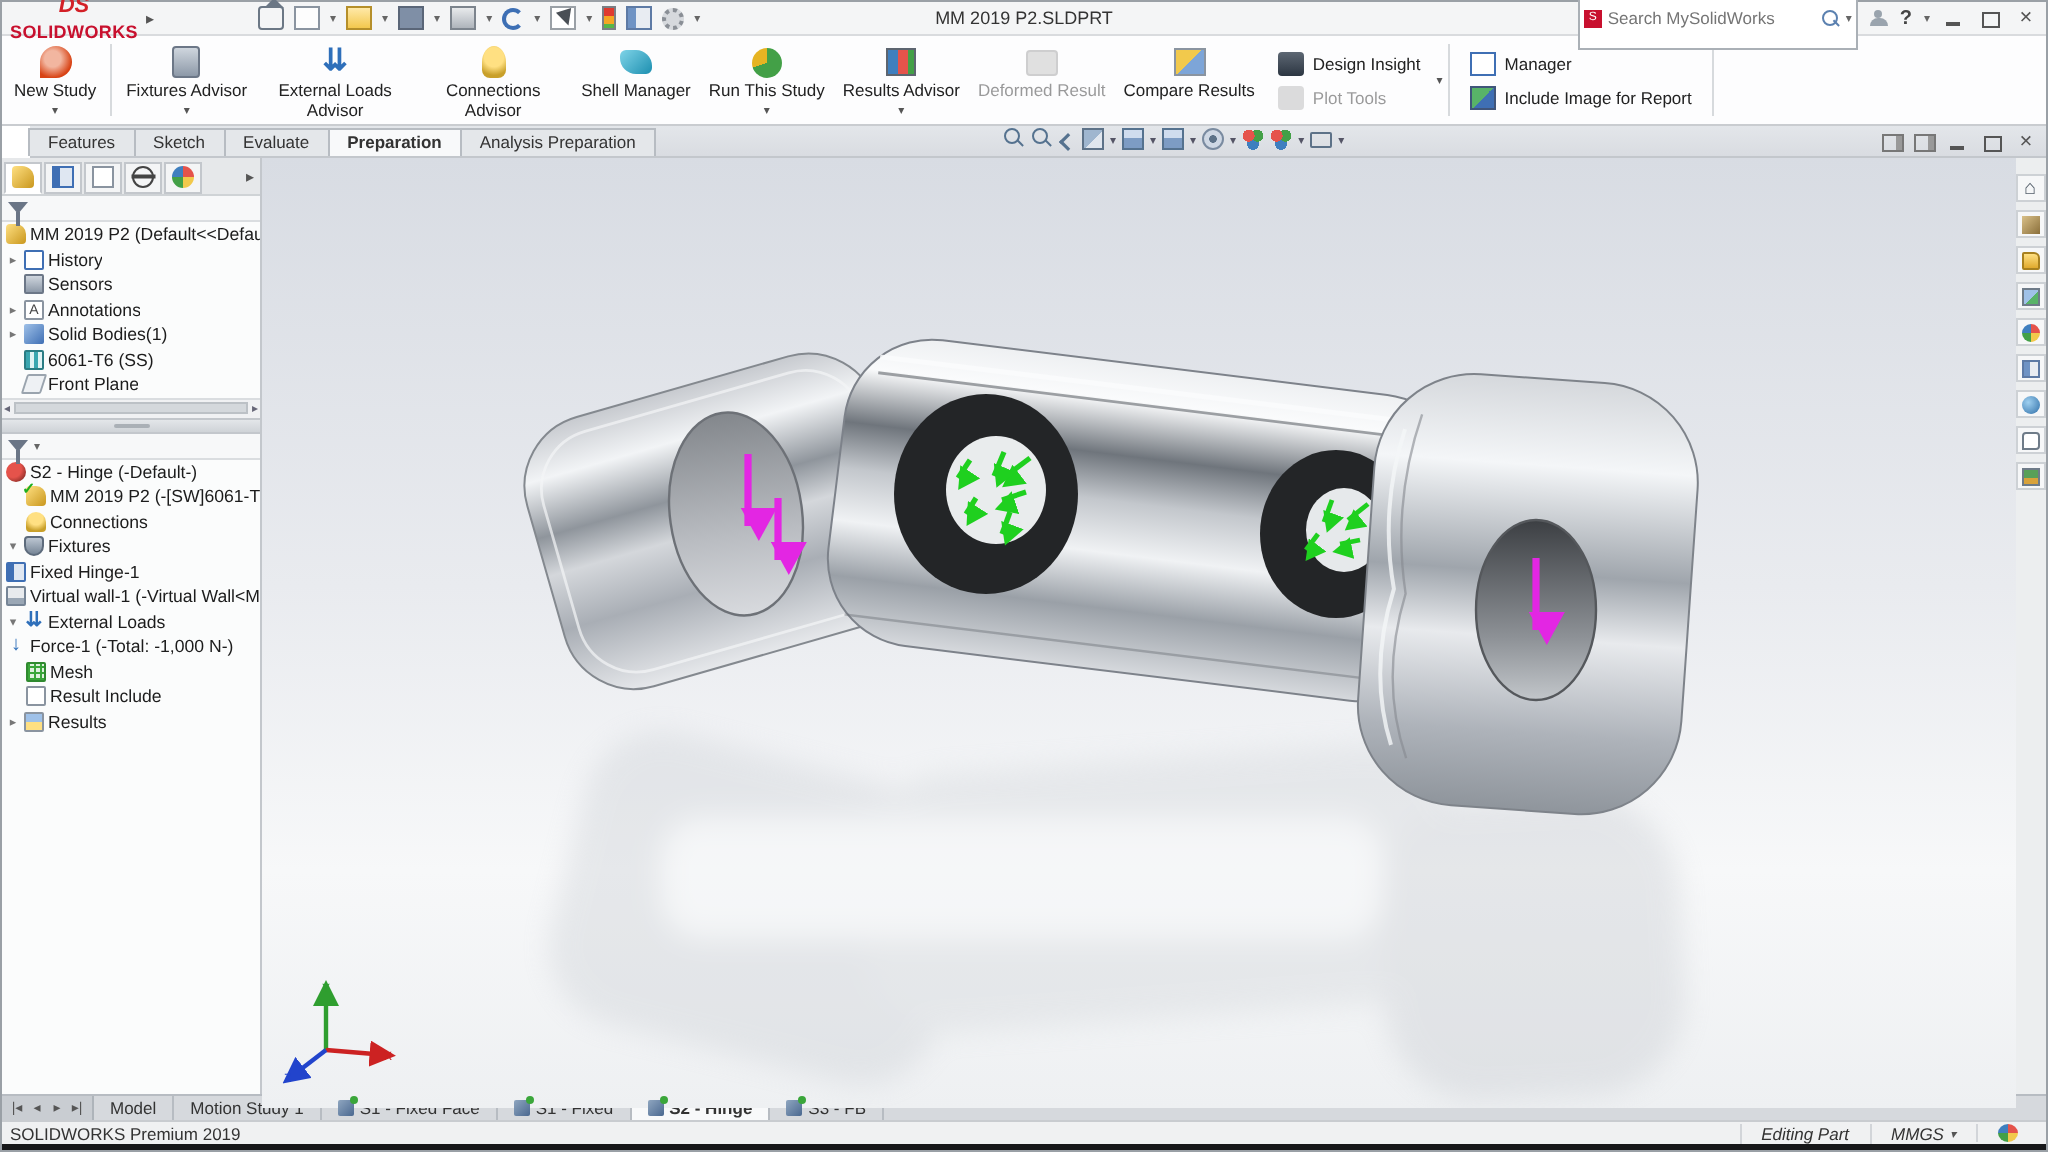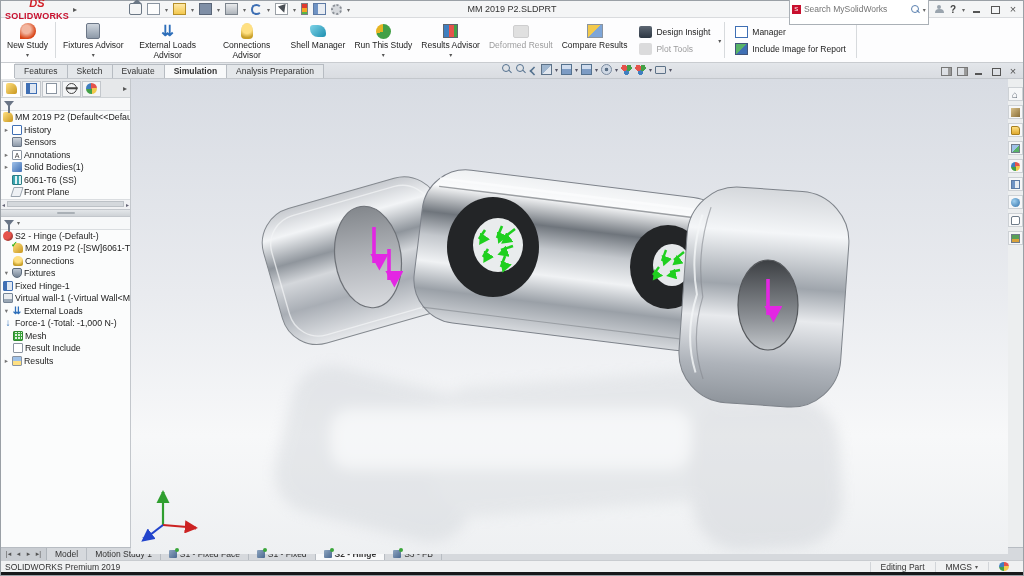--- a/index.html
+++ b/index.html
@@ -165,21 +165,21 @@
   .bottombar { height:13px; background:#d6d9dd; border-top:1px solid #b7bcc2; display:flex; align-items:stretch; font-size:8.5px; flex:0 0 auto; }
   .navbtns { display:flex; align-items:center; gap:1px; background:#c9cdd2; padding:0 3px; border-right:1px solid #aeb4ba; }
   .navbtn { font-size:7px; color:#555; width:9px; text-align:center; }
   .btab { display:flex; align-items:center; gap:3px; padding:0 8px; border-right:1px solid #b7bcc2; color:#333; background:#d6d9dd; }
   .btab.active { background:#f8f9fa; font-weight:bold; }
   .btab .stud-ic { width:8px; height:8px; background:linear-gradient(135deg,#8fa6c0,#4a6890); border-radius:1px; position:relative; }
   .btab .stud-ic:after { content:""; position:absolute; right:-2px; top:-2px; width:4px; height:4px; background:#3aa63a; border-radius:50%; }
 
   
   .statusbar { height:12px; background:#f0f1f2; border-top:1px solid #c9ccd0; display:flex; align-items:center; font-size:8.5px; color:#333; padding:0 4px; flex:0 0 auto; }
-  .sb-right { margin-left:auto; display:flex; align-items:center; gap:0; }
+  .sb-right { margin-left:auto; display:flex; align-items:center; gap:0;font-style:italic; }
   .sb-cell { padding:0 10px; border-left:1px solid #d2d5d9; display:flex; align-items:center; gap:3px; }
   .sb-caret { font-size:6px; color:#555; }
   .sb-tag { width:10px; height:9px; background:conic-gradient(#e5534b 0 25%,#f2c94c 25% 50%,#43a047 50% 75%,#3f7fbf 75%); border-radius:50%; }
   .bottomedge { height:3px; background:#17181a; flex:0 0 auto; }
 </style>
 </head>
 <body>
 
 <div class="app">
 
@@ -292,21 +292,21 @@
         <span class="slabel">Include Image for Report</span>
       </div>
     </div>
     <div class="rib-sep"></div>
   </div>
 
   <div class="tabrow">
     <span class="ctab">Features</span>
     <span class="ctab">Sketch</span>
     <span class="ctab">Evaluate</span>
-    <span class="ctab active">Simulation</span>
+    <span class="ctab active">Preparation</span>
     <span class="ctab">Analysis Preparation</span>
 
     <div class="hud">
       <span class="hudicon h-mag"></span>
       <span class="hudicon h-mag"></span>
       <span class="hudicon h-prev"></span>
       <span class="hudicon h-sect"></span>
       <span class="hudcaret">▾</span>
       <span class="hudicon h-cube"></span>
       <span class="hudcaret">▾</span>

